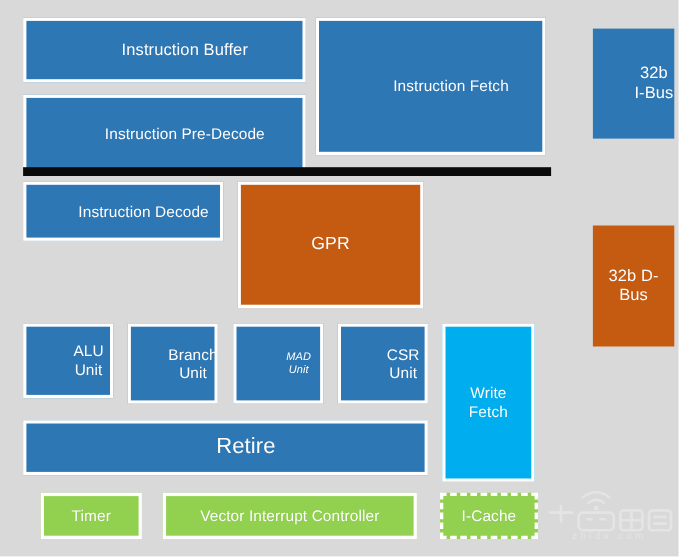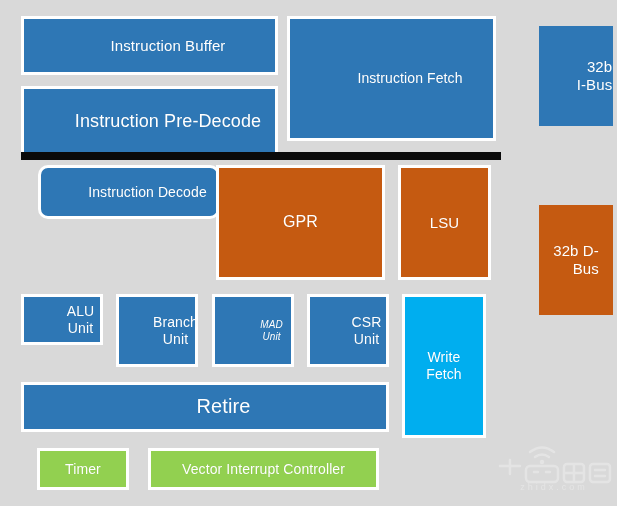--- a/index.html
+++ b/index.html
@@ -23,21 +23,21 @@
     justify-content: center;
     text-align: center;
     color: #ffffff;
     line-height: 1.18;
     white-space: pre-line;
     letter-spacing: 0.1px;
     text-shadow: 0 0 1px rgba(0,0,0,0.10);
   }
   .bordered { border: 3px solid #ffffff; }
   .dashed   { border: 3px dashed #ffffff; }
-  .noborder { border: none; text-align: right; }
+  .noborder { border: none; }
 
   .blue   { background: #2e77b5; padding-left: 37px; }
   .orange { background: #c55a11; }
   .cyan   { background: #00aeef; }
   .green  { background: #92d050; }
 
   #bus-bar {
     position: absolute;
     background: #0a0a0a;
   }
@@ -65,60 +65,60 @@
     font-family: "Liberation Sans", sans-serif;
   }
 </style>
 </head>
 <body>
 
 <div id="diagram">
 
   <div class="blk blue bordered" style="left:21px; top:16px; width:257px; height:59px; font-size:15px;">Instruction Buffer</div>
 
-  <div class="blk blue bordered" style="left:21px; top:86px; width:257px; height:71px; font-size:18px;">Instruction Pre-Decode</div>
+  <div class="blk blue bordered" style="left:21px; top:86px; width:257px; height:71px; font-size:14px;">Instruction Pre-Decode</div>
 
   <div class="blk blue bordered" style="left:287px; top:16px; width:209px; height:125px; font-size:14px;">Instruction Fetch</div>
 
   <div class="blk blue noborder" style="left:539px; top:26px; width:74px; height:100px; font-size:15px;">32b
 I-Bus</div>
 
   <div id="bus-bar" style="left:21px; top:152px; width:480px; height:8px;"></div>
 
-  <div class="blk blue bordered" style="left:38px; top:165px; width:182px; height:54px; font-size:14px;border-radius:10px;">Instruction Decode</div>
+  <div class="blk blue bordered" style="left:21px; top:165px; width:182px; height:54px; font-size:14px;">Instruction Decode</div>
 
 
   <div class="blk orange bordered" style="left:216px; top:165px; width:169px; height:115px; font-size:16px;">GPR</div>
 
-  <div class="blk orange bordered" style="left:398px; top:165px; width:93px; height:115px; font-size:15px;">LSU</div>
 
   <div class="blk orange noborder" style="left:539px; top:205px; width:74px; height:110px; font-size:15px;">32b D-
 Bus</div>
 
-  <div class="blk blue bordered" style="left:21px; top:294px; width:82px; height:51px; font-size:14px;">ALU
+  <div class="blk blue bordered" style="left:21px; top:294px; width:82px; height:68px; font-size:14px;">ALU
 Unit</div>
 
   <div class="blk blue bordered" style="left:116px; top:294px; width:82px; height:73px; font-size:14px;">Branch
 Unit</div>
 
   <div class="blk blue bordered" style="left:212px; top:294px; width:82px; height:73px; font-size:10px;font-style:italic;">MAD
 Unit</div>
 
   <div class="blk blue bordered" style="left:307px; top:294px; width:82px; height:73px; font-size:14px;">CSR
 Unit</div>
 
   <div class="blk cyan bordered" style="left:402px; top:294px; width:84px; height:144px; font-size:14px;">Write
 Fetch</div>
 
   <div class="blk blue bordered" style="left:21px; top:382px; width:368px; height:50px; font-size:20px;">Retire</div>
 
   <div class="blk green bordered" style="left:37px; top:448px; width:92px; height:42px; font-size:14px;">Timer</div>
 
   <div class="blk green bordered" style="left:148px; top:448px; width:231px; height:42px; font-size:14px;">Vector Interrupt Controller</div>
 
+  <div class="blk green dashed" style="left:400px; top:448px; width:89px; height:42px; font-size:14px;">I-Cache</div>
 
   <div id="watermark">
     <svg width="116" height="44" viewBox="0 0 116 44" aria-hidden="true">
       <g fill="none" stroke="#ffffff" stroke-width="2.4" stroke-linecap="round">
         <path d="M34 10 q12 -9 24 0"></path>
         <path d="M39 15 q7 -5 14 0"></path>
         <circle cx="46" cy="20" r="2.2" fill="#ffffff" stroke="none"></circle>
         <rect x="30" y="24" width="32" height="16" rx="4"></rect>
         <path d="M38 30 h4 M50 30 h4"></path>
         <rect x="68" y="22" width="20" height="18" rx="3"></rect>

